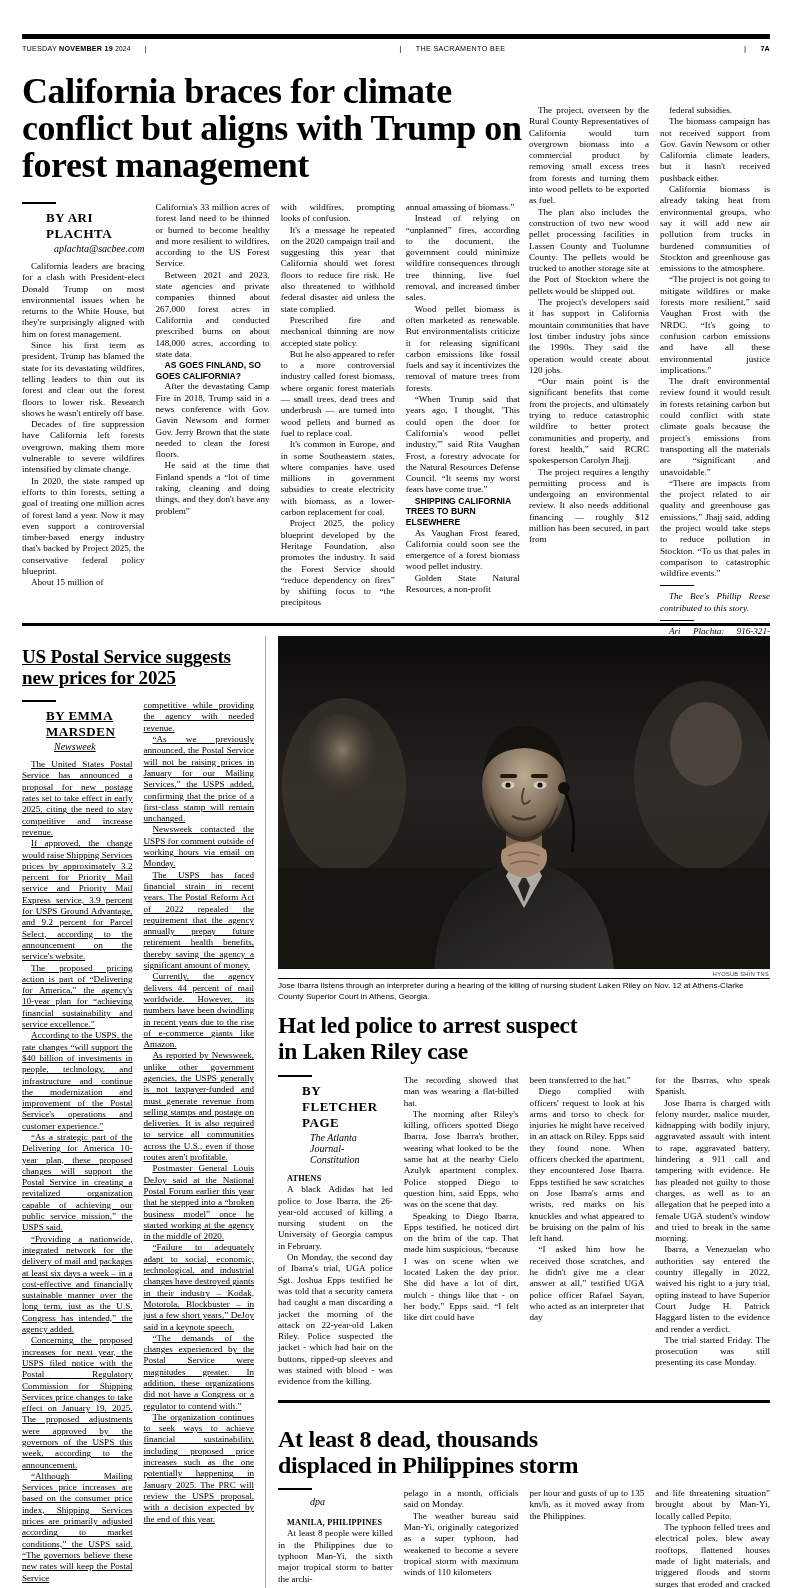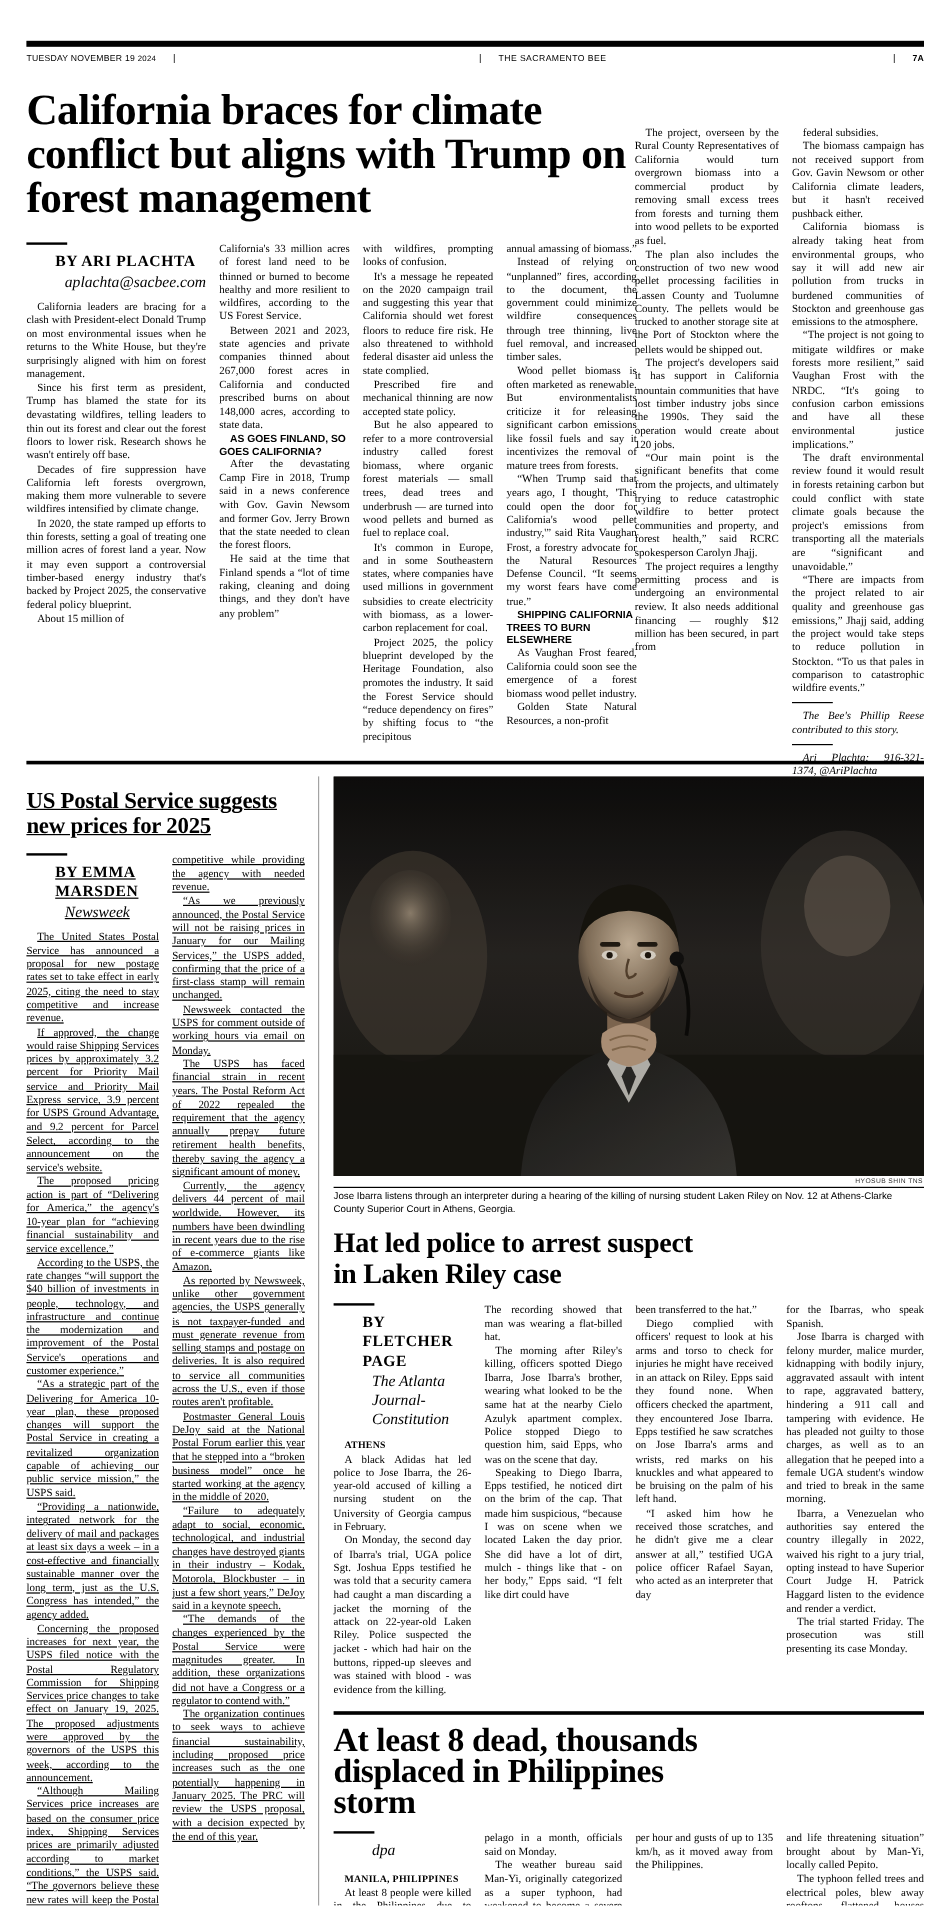--- a/index.html
+++ b/index.html
@@ -16,37 +16,37 @@
 
   
   .masthead-rule { height: 5px; background: #000; margin-top: 34px; }
   .masthead {
     display: flex; align-items: baseline;
     font-family: "Liberation Sans", sans-serif;
     font-size: 7.2px; letter-spacing: .03em;
     padding-top: 5px; padding-bottom: 4px;
   }
   .mh-date { text-transform: uppercase; white-space: nowrap; }
-  .mh-date b { font-weight: 400; }
+  .mh-date b { font-weight: 700; }
   .mh-date .yr { font-size: 6.5px; }
   .mh-sep { color: #000; padding: 0 14px; font-size: 8px; }
   .mh-spacer { flex: 1; }
   .mh-name { text-transform: uppercase; letter-spacing: .05em; white-space: nowrap; }
   .mh-page { font-weight: 700; white-space: nowrap; }
 
   
   .hr-thin { height: 1px; background: #000; }
   .hr-thick { height: 3.5px; background: #000; }
   .byline-rule { width: 34px; height: 2px; background: #000; margin: 0 0 6px 0; }
   .byline {
     font-family: "Liberation Serif", serif;
     font-weight: 700; font-size: 13px;
     letter-spacing: .04em; text-transform: uppercase; padding-left: 24px;
   }
-  .byline-sub { font-style: italic; font-size: 13px; margin-top: 1px; padding-left: 32px; }
+  .byline-sub { font-style: italic; font-size: 10px; margin-top: 1px; padding-left: 32px; }
 
   .body-col { font-size: 9.1px; line-height: 11.3px; text-align: justify; }
   .body-col p { margin: 0; text-indent: 9px; }
   .body-col p.noindent { text-indent: 0; }
   .subhead {
     font-family: Liberation Sans, sans-serif;
     font-weight: 700; font-size: 8.6px; line-height: 10.6px;
     text-indent: 0; margin: 6px 0 2px 0; text-align: left;
     text-transform: uppercase;
   }
@@ -108,22 +108,22 @@
 
   .hat-head {
     font-size: 23.5px; line-height: 26px; font-weight: 700; letter-spacing: -.012em;
     margin: 10px 0 0 0;
   }
   .hat-grid {
     display: grid; grid-template-columns: repeat(4, 1fr); column-gap: 11px; margin-top: 11px;
   }
 
   .phil-head {
-    font-size: 28px; line-height: 26px; font-weight: 700; letter-spacing: -.012em;
-    margin: 9px 0 0 0;
+    font-size: 24px; line-height: 26px; font-weight: 700; letter-spacing: -.012em;
+    margin: 23px 0 0 0;
   }
   .phil-grid {
     display: grid; grid-template-columns: repeat(4, 1fr); column-gap: 11px; margin-top: 10px;
   }
 </style>
 </head>
 <body>
 
 <div class="page">
 

